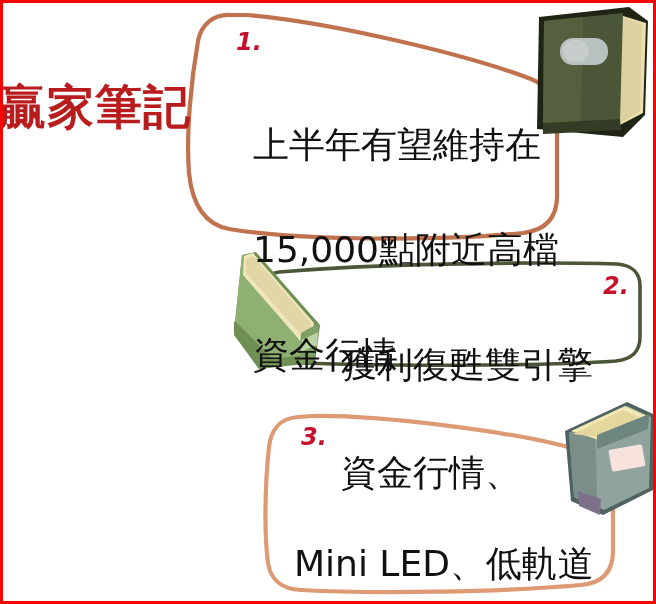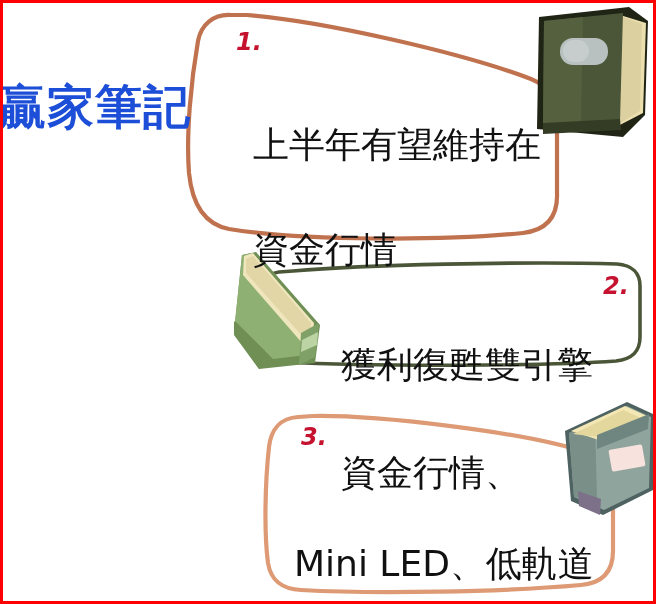--- a/index.html
+++ b/index.html
@@ -28,21 +28,21 @@
   #books-layer { z-index: 2; }
 
   .page-title {
     position: absolute;
     left: -4px;
     top: 80px;
     font-family: "DejaVu Sans", "Liberation Sans", sans-serif;
     font-weight: bold;
     font-size: 47px;
     letter-spacing: 1px;
-    color: #1d4ed8;
+    color: #b91c1c;
     white-space: nowrap;
     line-height: 1;
   }
 
   .num-marker {
     position: absolute;
     font-family: "DejaVu Sans", "Liberation Sans", sans-serif;
     font-weight: bold;
     font-style: italic;
     font-size: 24px;
@@ -147,20 +147,21 @@
     <div class="page-title">贏家筆記</div>
 
     <div class="num-marker" id="marker-1">1.</div>
 
     <div class="num-marker" id="marker-2">2.</div>
 
     <div class="num-marker" id="marker-3">3.</div>
 
     <div class="body-text" id="text-1">
       <div>上半年有望維持在</div>
+      <div>15,000點附近高檔</div>
       <div>資金行情</div>
     </div>
 
     <div class="body-text" id="text-2">
       <div>獲利復甦雙引擎</div>
       <div>資金行情、</div>
     </div>
 
     <div class="body-text" id="text-3">
       <div>Mini LED、低軌道</div>

